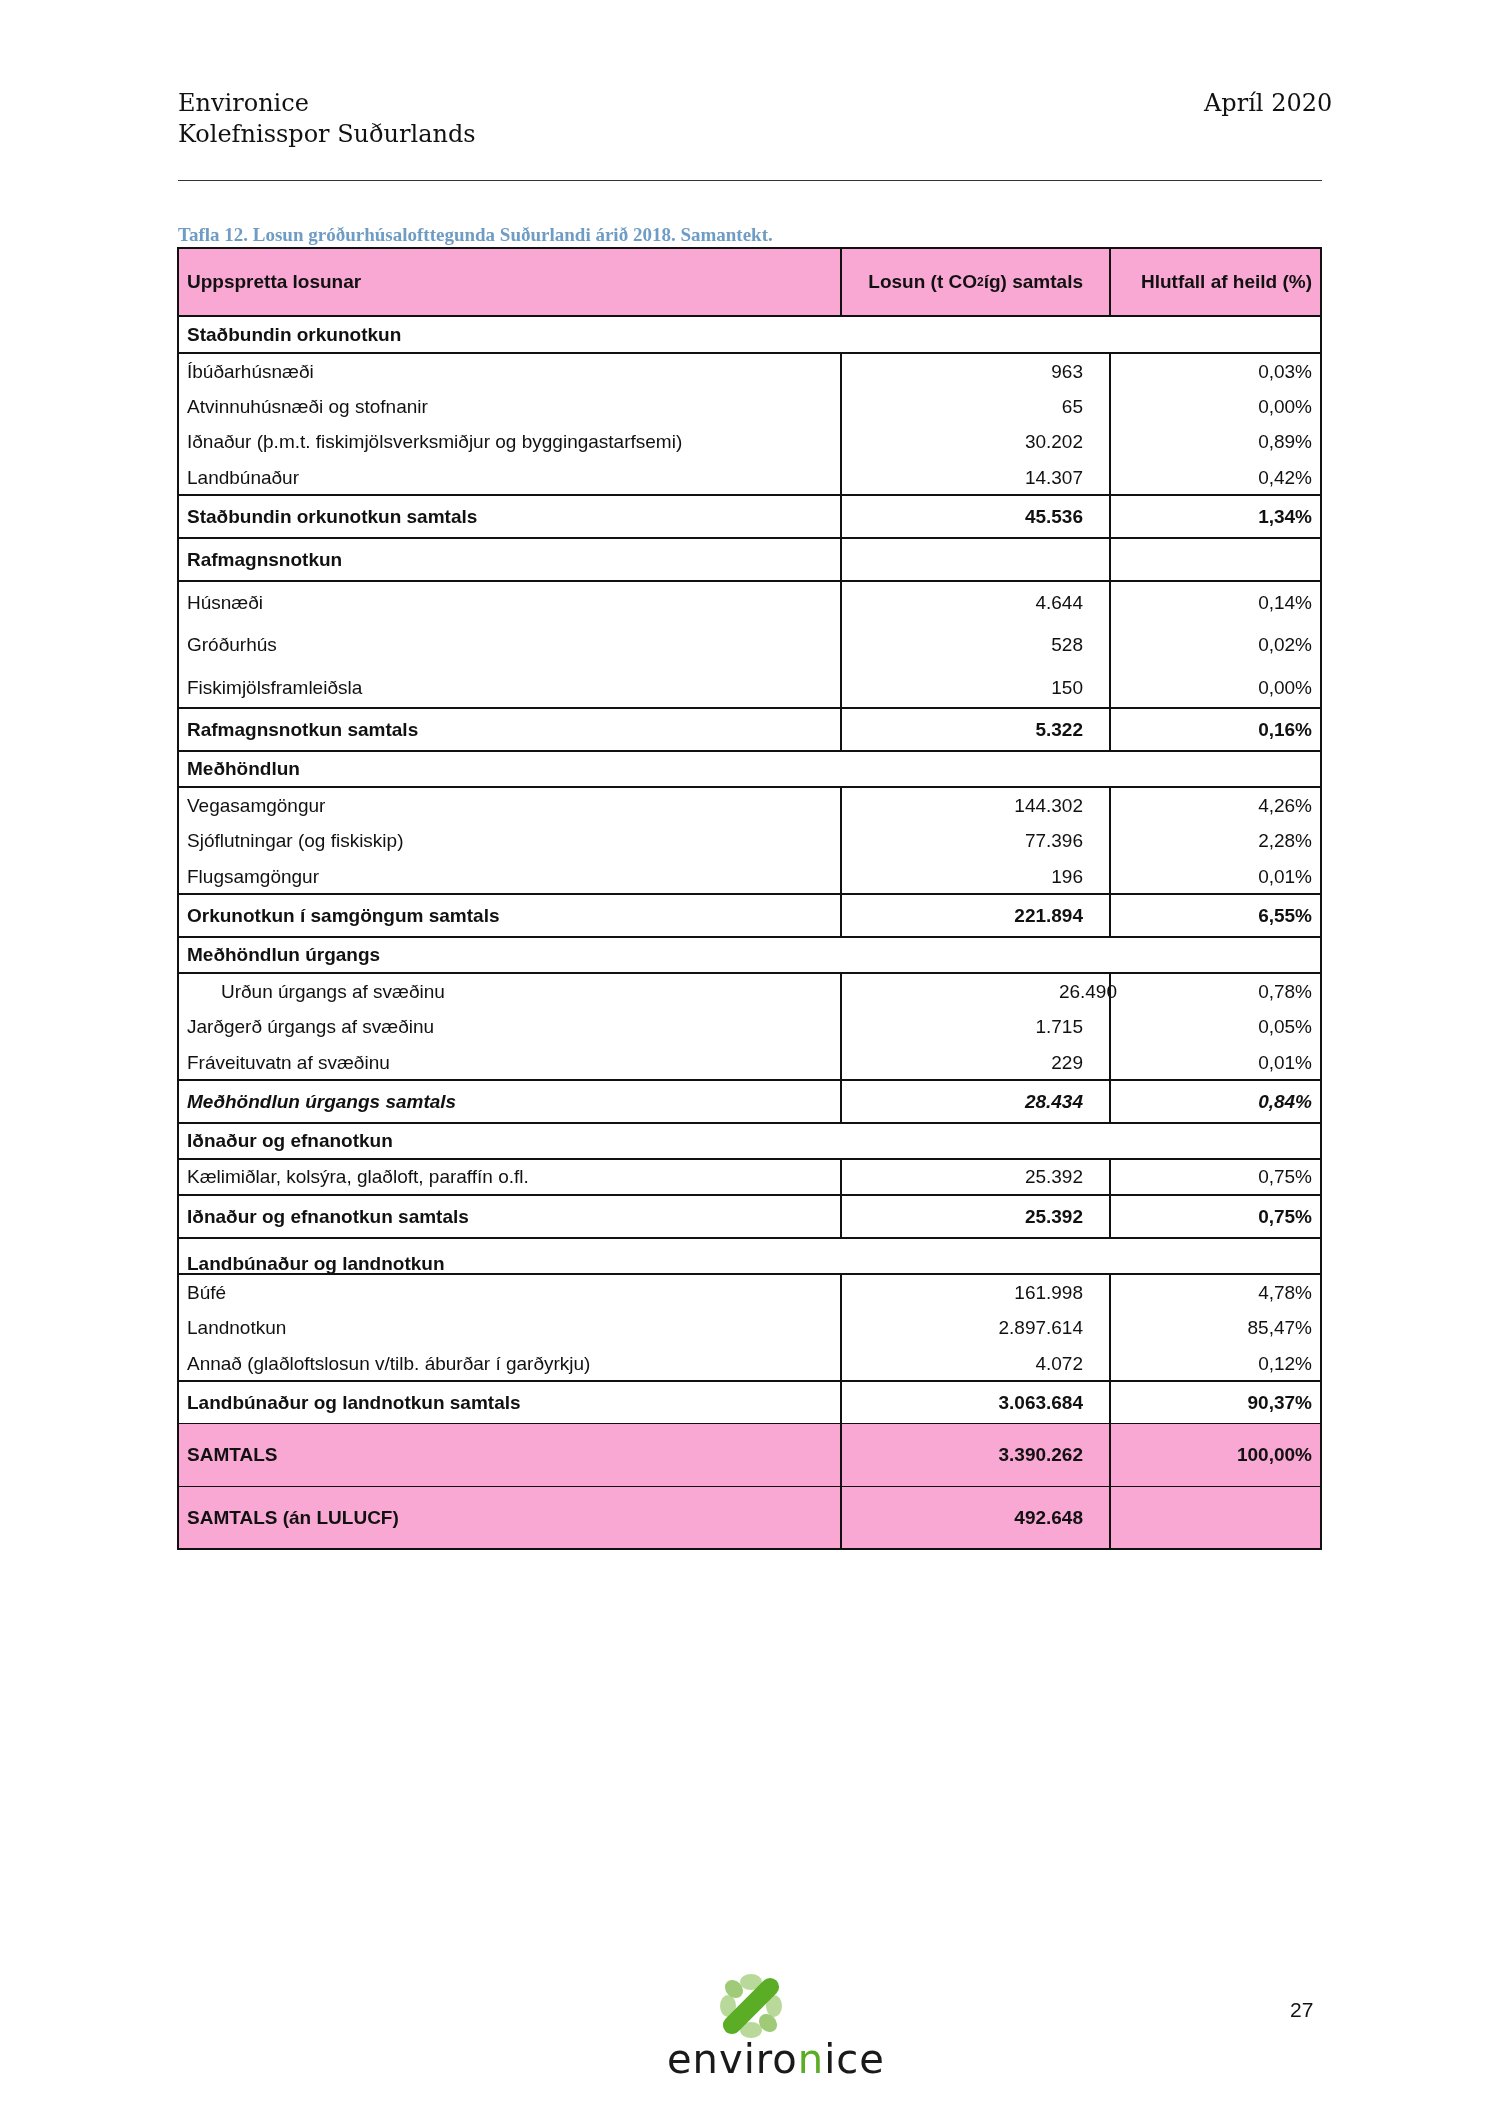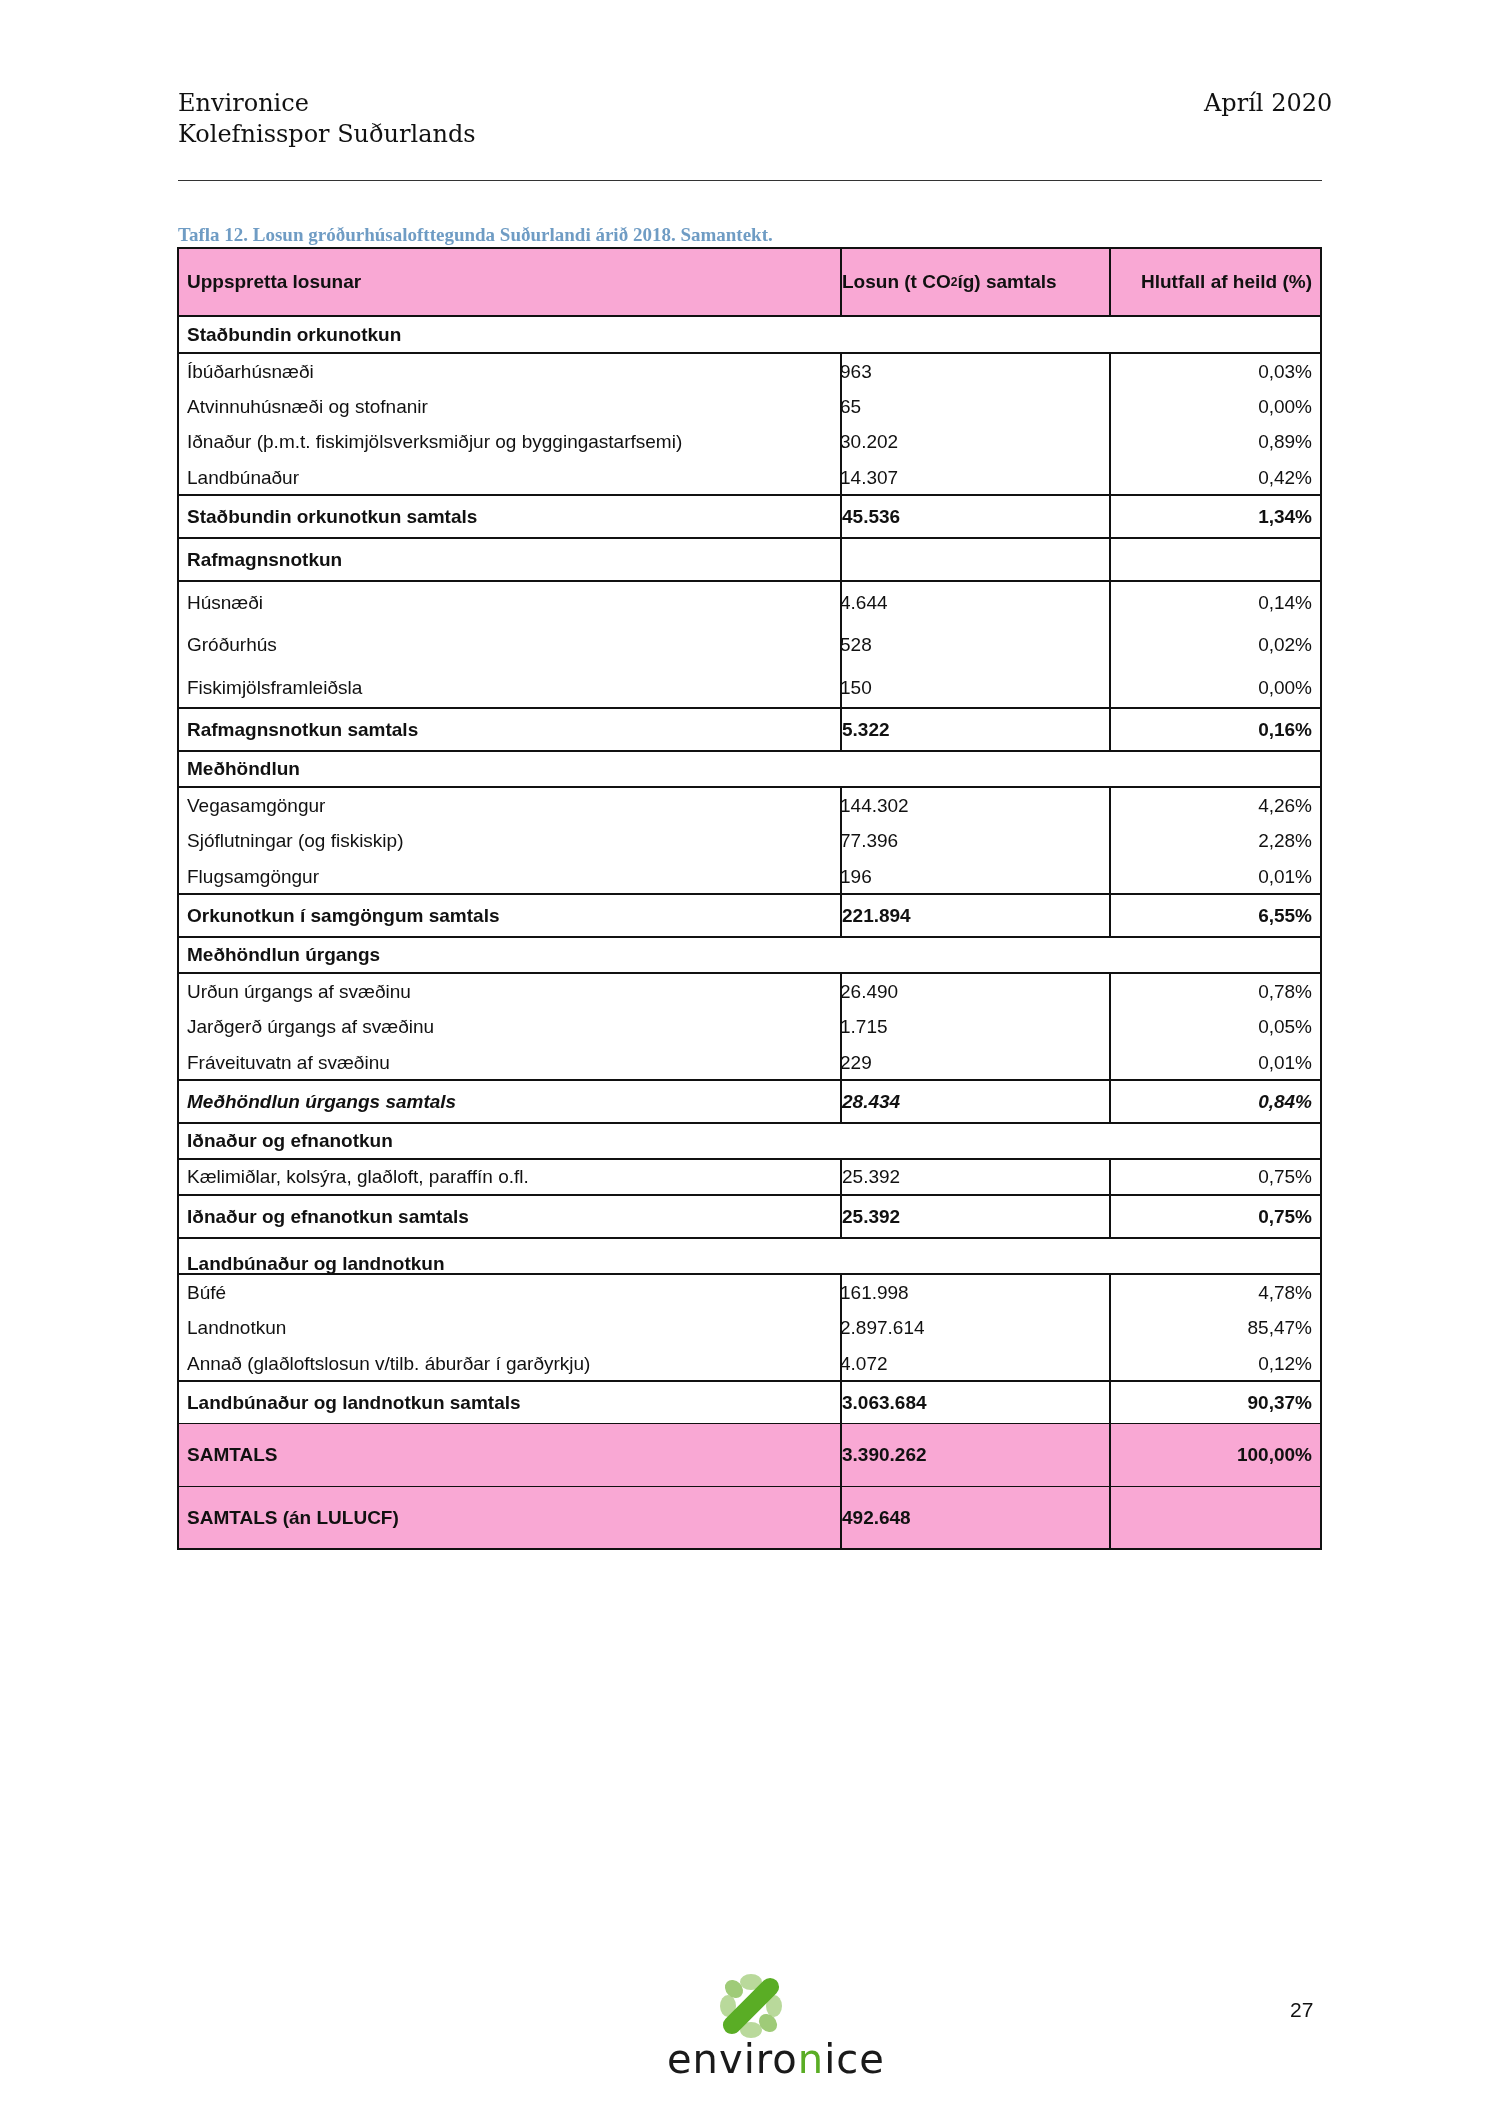--- a/index.html
+++ b/index.html
@@ -7,21 +7,21 @@
   .abs { position: absolute; }
   .hdr { font-family: "DejaVu Serif", "Liberation Serif", serif; font-size: 24px; color: #111; line-height: 30px; }
   .rule { left: 178px; width: 1144px; top: 180px; height: 0; border-top: 1.5px solid #333; }
   .caption { left: 178px; top: 224px; font-family: "Liberation Serif", serif; font-size: 19px; font-weight: bold; color: #6f9cc4; white-space: nowrap; }
   .tbl { position: absolute; left: 177px; top: 247px; width: 1145px; border: 2px solid #111; box-sizing: border-box; }
   .row { position: absolute; left: 0; width: 100%; box-sizing: border-box; }
   .row.bt { border-top: 2px solid #111; }
   .row.thin { border-top: 1px solid #111; }
   .cell { position: absolute; top: 0; bottom: 0; box-sizing: border-box; display: flex; align-items: center; font-size: 19px; white-space: nowrap; }
   .c1 { left: 0; width: 661px; padding-left: 8px; }
-  .c2 { left: 661px; width: 269px; padding-right: 26px; border-left: 2px solid #111; }
+  .c2 { left: 661px; width: 269px; justify-content: flex-end; padding-right: 26px; border-left: 2px solid #111; }
   .c3 { left: 930px; right: 0; justify-content: flex-end; padding-right: 8px; border-left: 2px solid #111; }
   .span { left: 0; right: 0; padding-left: 8px; }
   .bold { font-weight: bold; }
   .green { background: #f9a8d4; }
   .line { position: absolute; left: 0; right: 0; }
   .line .cell { border-left-width: 0; }
   .vdiv { position: absolute; top: 0; bottom: 0; width: 0; border-left: 2px solid #111; }
   .pagenum { left: 1290px; top: 1998px; font-family: Liberation Sans, sans-serif; font-size: 21px; color: #111; }
   .logo-text { left: 667px; top: 2036px; font-family: "DejaVu Sans", sans-serif; font-size: 40px; letter-spacing: 1px; color: #1a1a1a; white-space: nowrap; }
   .logo-text .hl { color: #5aad25; }
@@ -138,21 +138,21 @@
     <div class="cell c2 bold">221.894</div>
     <div class="cell c3 bold">6,55%</div>
   </div>
 
   <div class="row bt" style="top:687px; height:36px;">
     <div class="cell span bold">Meðhöndlun úrgangs</div>
   </div>
   <div class="row bt" style="top:723px; height:107px;">
     <div class="vdiv" style="left:661px;"></div>
     <div class="vdiv" style="left:930px;"></div>
-    <div class="line" style="top:0; height:35px;">
+    <div class="line" style="top:0; height:35px;margin-left:34px;">
       <div class="cell c1">Urðun úrgangs af svæðinu</div>
       <div class="cell c2" style="border:0;">26.490</div>
       <div class="cell c3" style="border:0;">0,78%</div>
     </div>
     <div class="line" style="top:35px; height:36px;">
       <div class="cell c1">Jarðgerð úrgangs af svæðinu</div>
       <div class="cell c2" style="border:0;">1.715</div>
       <div class="cell c3" style="border:0;">0,05%</div>
     </div>
     <div class="line" style="top:71px; height:36px;">

